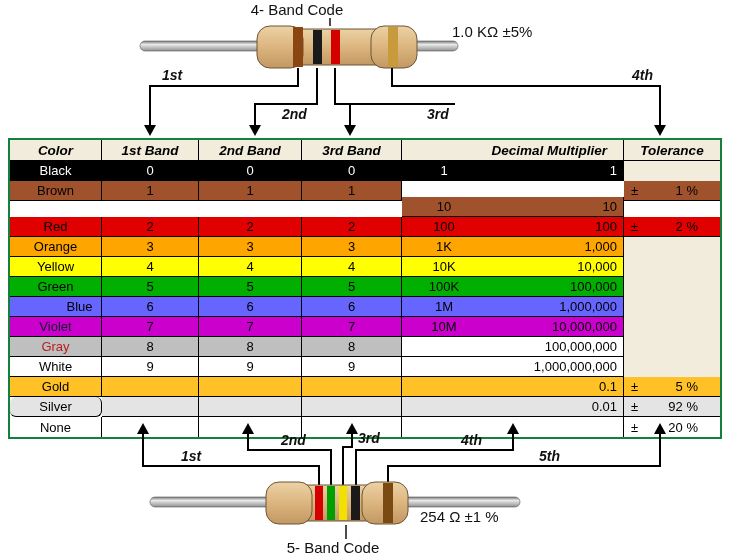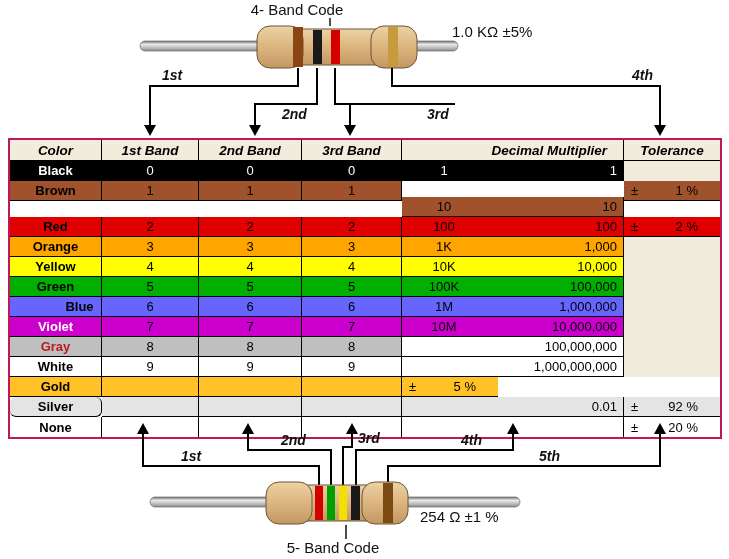--- a/index.html
+++ b/index.html
@@ -5,31 +5,31 @@
   html,body{margin:0;padding:0;background:#fff;}
   .stage{position:relative;width:729px;height:559px;background:#ffffff;overflow:hidden;
          font-family:"Liberation Sans",sans-serif;}
   .art{position:absolute;left:0;}
   .art text{font-family:"Liberation Sans",sans-serif;fill:#111;}
   .ordinal{font-style:italic;font-weight:bold;font-size:14px;}
   .caption{font-size:15px;}
   .arrow{stroke:#000;stroke-width:2;fill:none;}
   .ahead{fill:#000;stroke:none;}
 
-  .table{position:absolute;left:8px;top:138px;border:2px solid #be185d;background:#fff;}
+  .table{position:absolute;left:8px;top:138px;border:2px solid #15803d;background:#fff;}
   .trow{display:flex;}
   .cell{box-sizing:border-box;height:20px;border-right:1px solid #000;border-bottom:1px solid #000;
         display:flex;align-items:center;justify-content:center;
         font:400 13px "Liberation Sans",sans-serif;color:#000;overflow:hidden;}
   .cell:last-child{border-right:none;}
   .trow:last-child .cell{border-bottom:none;}
   .w0{width:92px}.w1{width:97px}.w2{width:103px}.w3{width:100px}.w4{width:222px}.w5{width:96px}
   .hcell{height:21px;font-style:italic;font-weight:700;font-size:13.5px;background:#F1ECDB;}
   .right{justify-content:flex-end;padding-right:16px;}
-  .cname{font-weight:700;}
+  .cname{font-weight:400;}
   .mult{justify-content:flex-start;padding:0;}
   .ms{width:84px;text-align:center;}
   .ml{flex:1;text-align:right;padding-right:6px;}
   .tolc{justify-content:space-between;padding:0 22px 0 7px;}
   .merged{background:#F1ECDB;border-bottom-color:transparent;}
 </style>
 </head>
 <body>
 
 <div class="stage">
@@ -186,21 +186,21 @@
         <div class="cell w4 mult" style="background: rgb(102, 102, 255); color: rgb(0, 0, 0);">
           <div class="ms">1M</div>
           <div class="ml">1,000,000</div>
         </div>
         <div class="cell w5 tolc merged">
           <div class="tsign"></div>
           <div class="tval"></div>
         </div>
       </div>
       <div class="trow">
-        <div class="cell w0 cname" style="background: rgb(204, 0, 204); color: #ffffff; text-align: center;">Violet</div>
+        <div class="cell w0 cname" style="background: rgb(204, 0, 204); color: #0f172a; text-align: center;">Violet</div>
         <div class="cell w1" style="background: rgb(204, 0, 204); color: rgb(0, 0, 0);">7</div>
         <div class="cell w2" style="background: rgb(204, 0, 204); color: rgb(0, 0, 0);">7</div>
         <div class="cell w3" style="background: rgb(204, 0, 204); color: rgb(0, 0, 0);">7</div>
         <div class="cell w4 mult" style="background: rgb(204, 0, 204); color: rgb(0, 0, 0);">
           <div class="ms">10M</div>
           <div class="ml">10,000,000</div>
         </div>
         <div class="cell w5 tolc merged">
           <div class="tsign"></div>
           <div class="tval"></div>
@@ -232,20 +232,24 @@
         <div class="cell w5 tolc merged">
           <div class="tsign"></div>
           <div class="tval"></div>
         </div>
       </div>
       <div class="trow">
         <div class="cell w0 cname" style="background: rgb(255, 193, 37); color: rgb(0, 0, 0);">Gold</div>
         <div class="cell w1" style="background: rgb(255, 193, 37); color: rgb(0, 0, 0);"></div>
         <div class="cell w2" style="background: rgb(255, 193, 37); color: rgb(0, 0, 0);"></div>
         <div class="cell w3" style="background: rgb(255, 193, 37); color: rgb(0, 0, 0);"></div>
+        <div class="cell w4 mult" style="background: rgb(255, 193, 37); color: rgb(0, 0, 0);">
+          <div class="ms"></div>
+          <div class="ml">0.1</div>
+        </div>
         <div class="cell w5 tolc" style="background: rgb(255, 193, 37);">
           <div class="tsign">±</div>
           <div class="tval">5 %</div>
         </div>
       </div>
       <div class="trow">
         <div class="cell w0 cname" style="background: rgb(228, 228, 228); color: rgb(0, 0, 0); border-radius: 6px;">Silver</div>
         <div class="cell w1" style="background: rgb(228, 228, 228); color: rgb(0, 0, 0);"></div>
         <div class="cell w2" style="background: rgb(228, 228, 228); color: rgb(0, 0, 0);"></div>
         <div class="cell w3" style="background: rgb(228, 228, 228); color: rgb(0, 0, 0);"></div>

